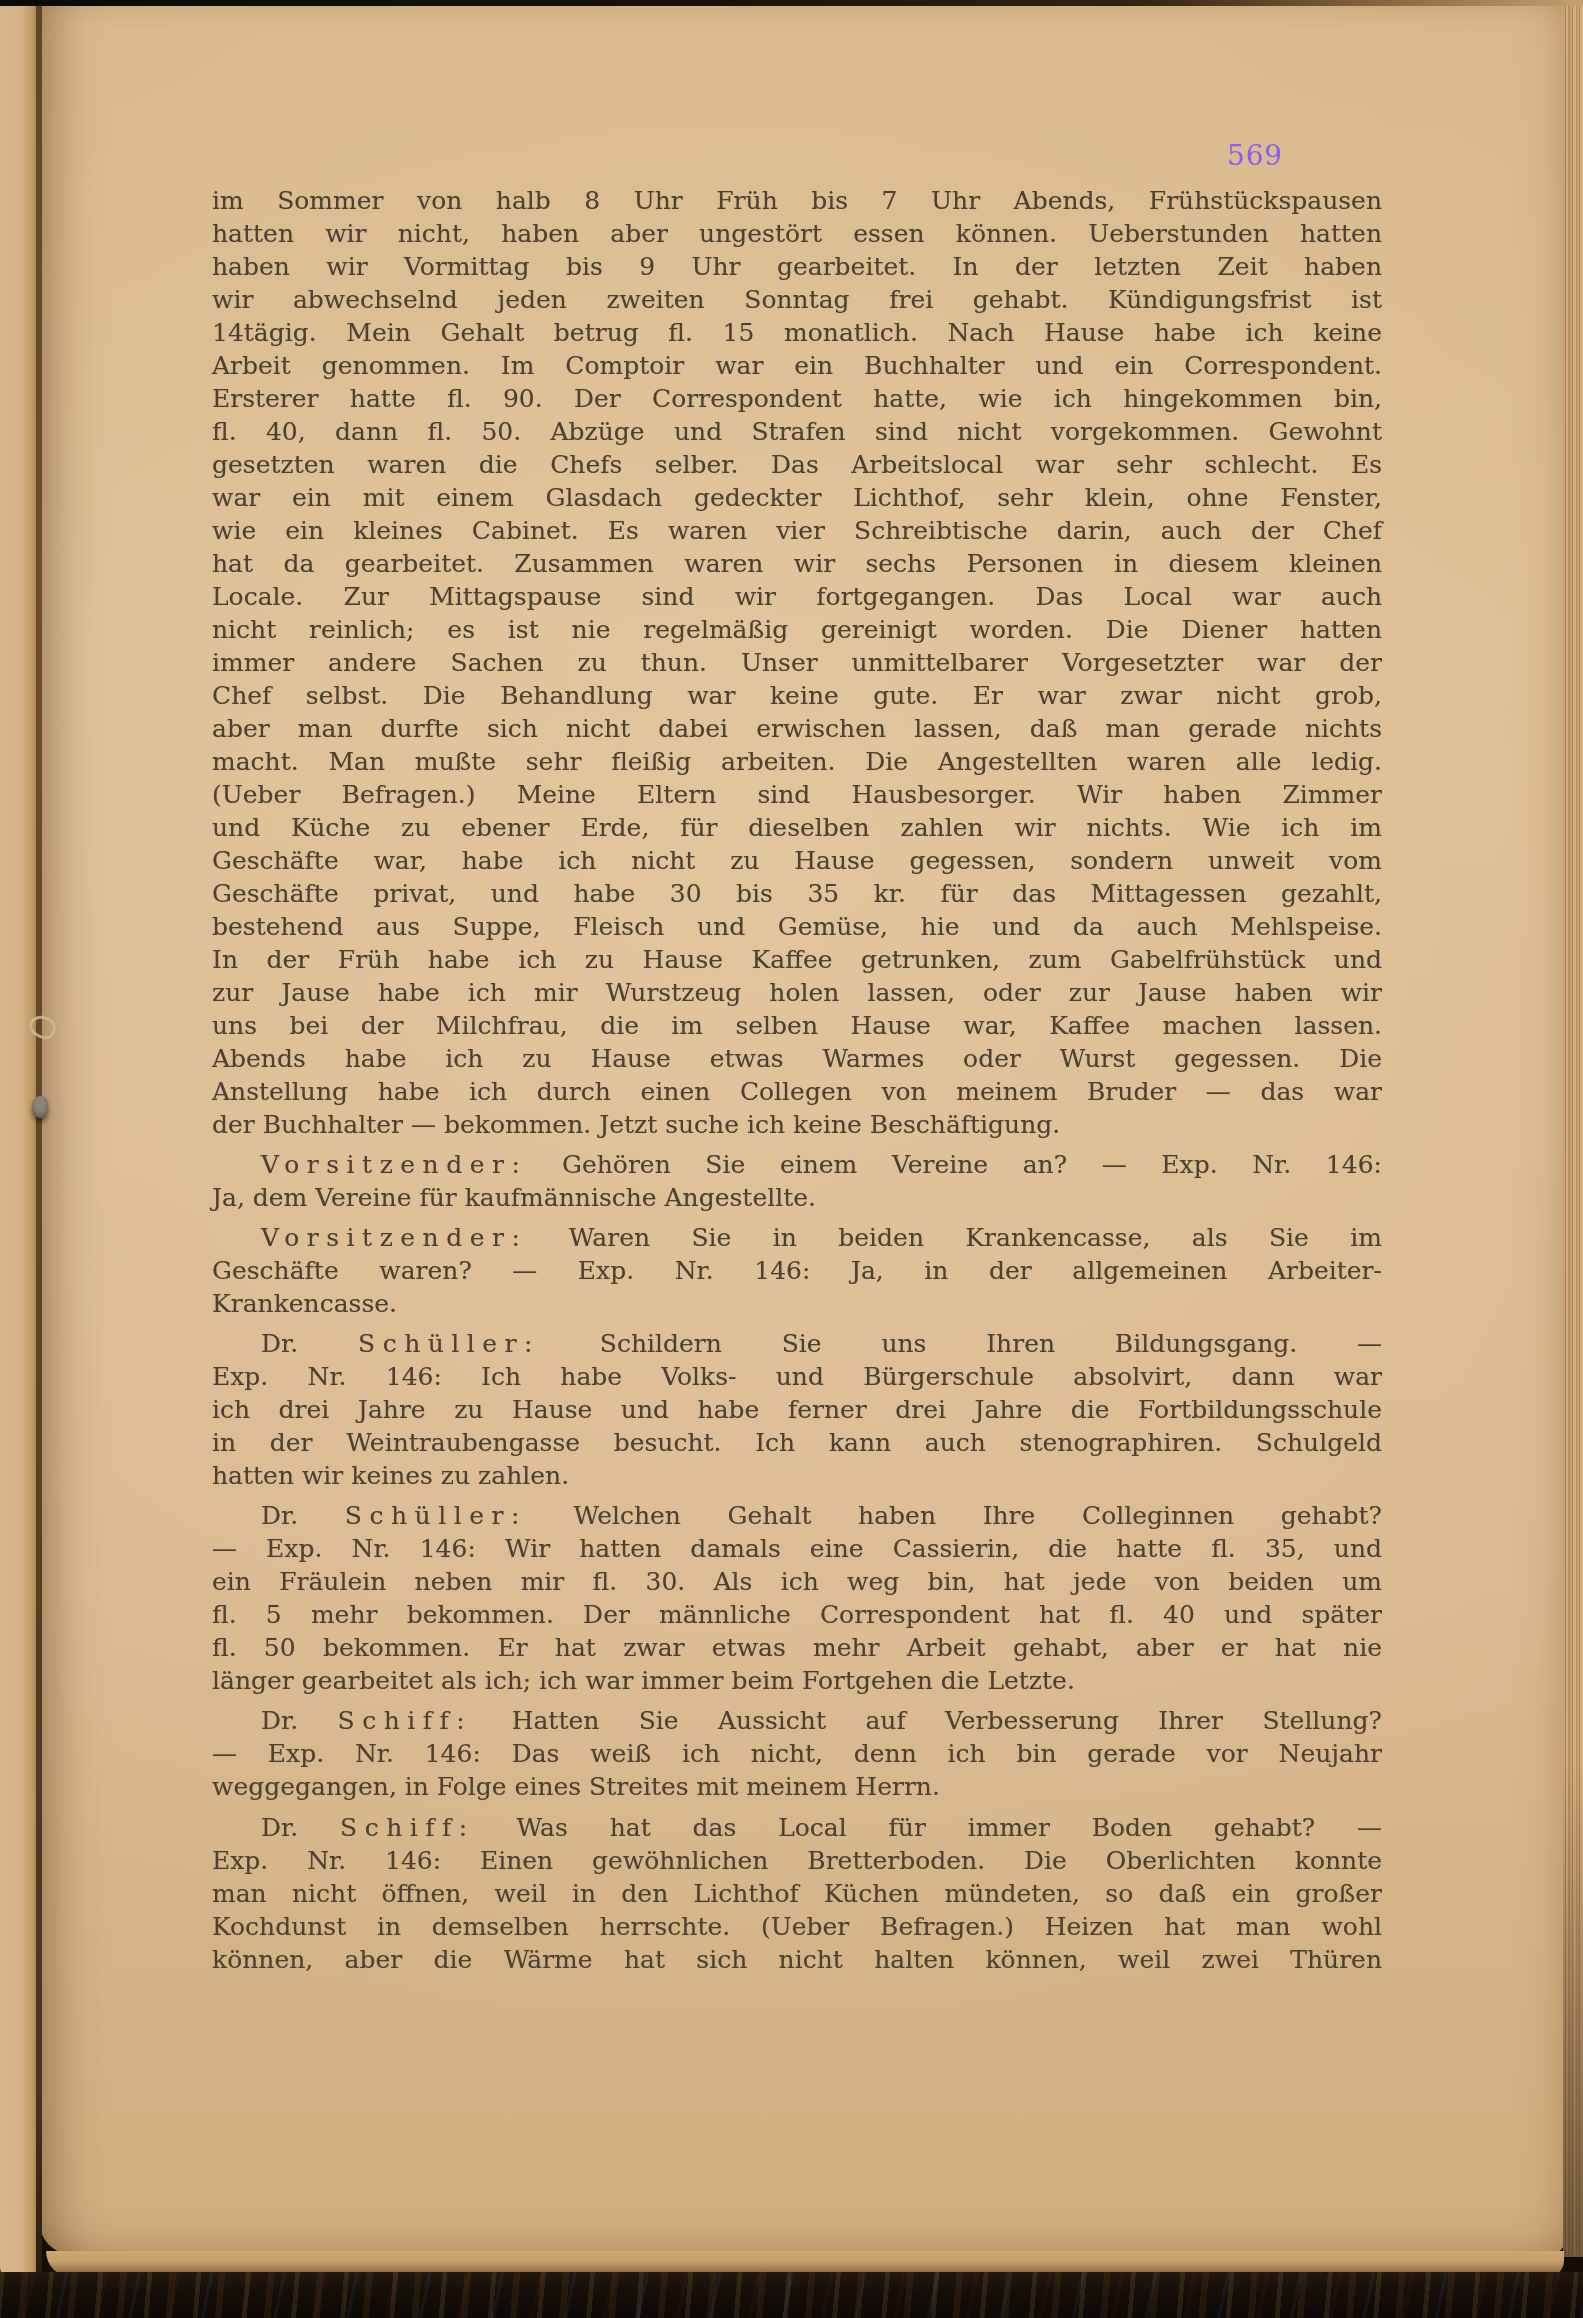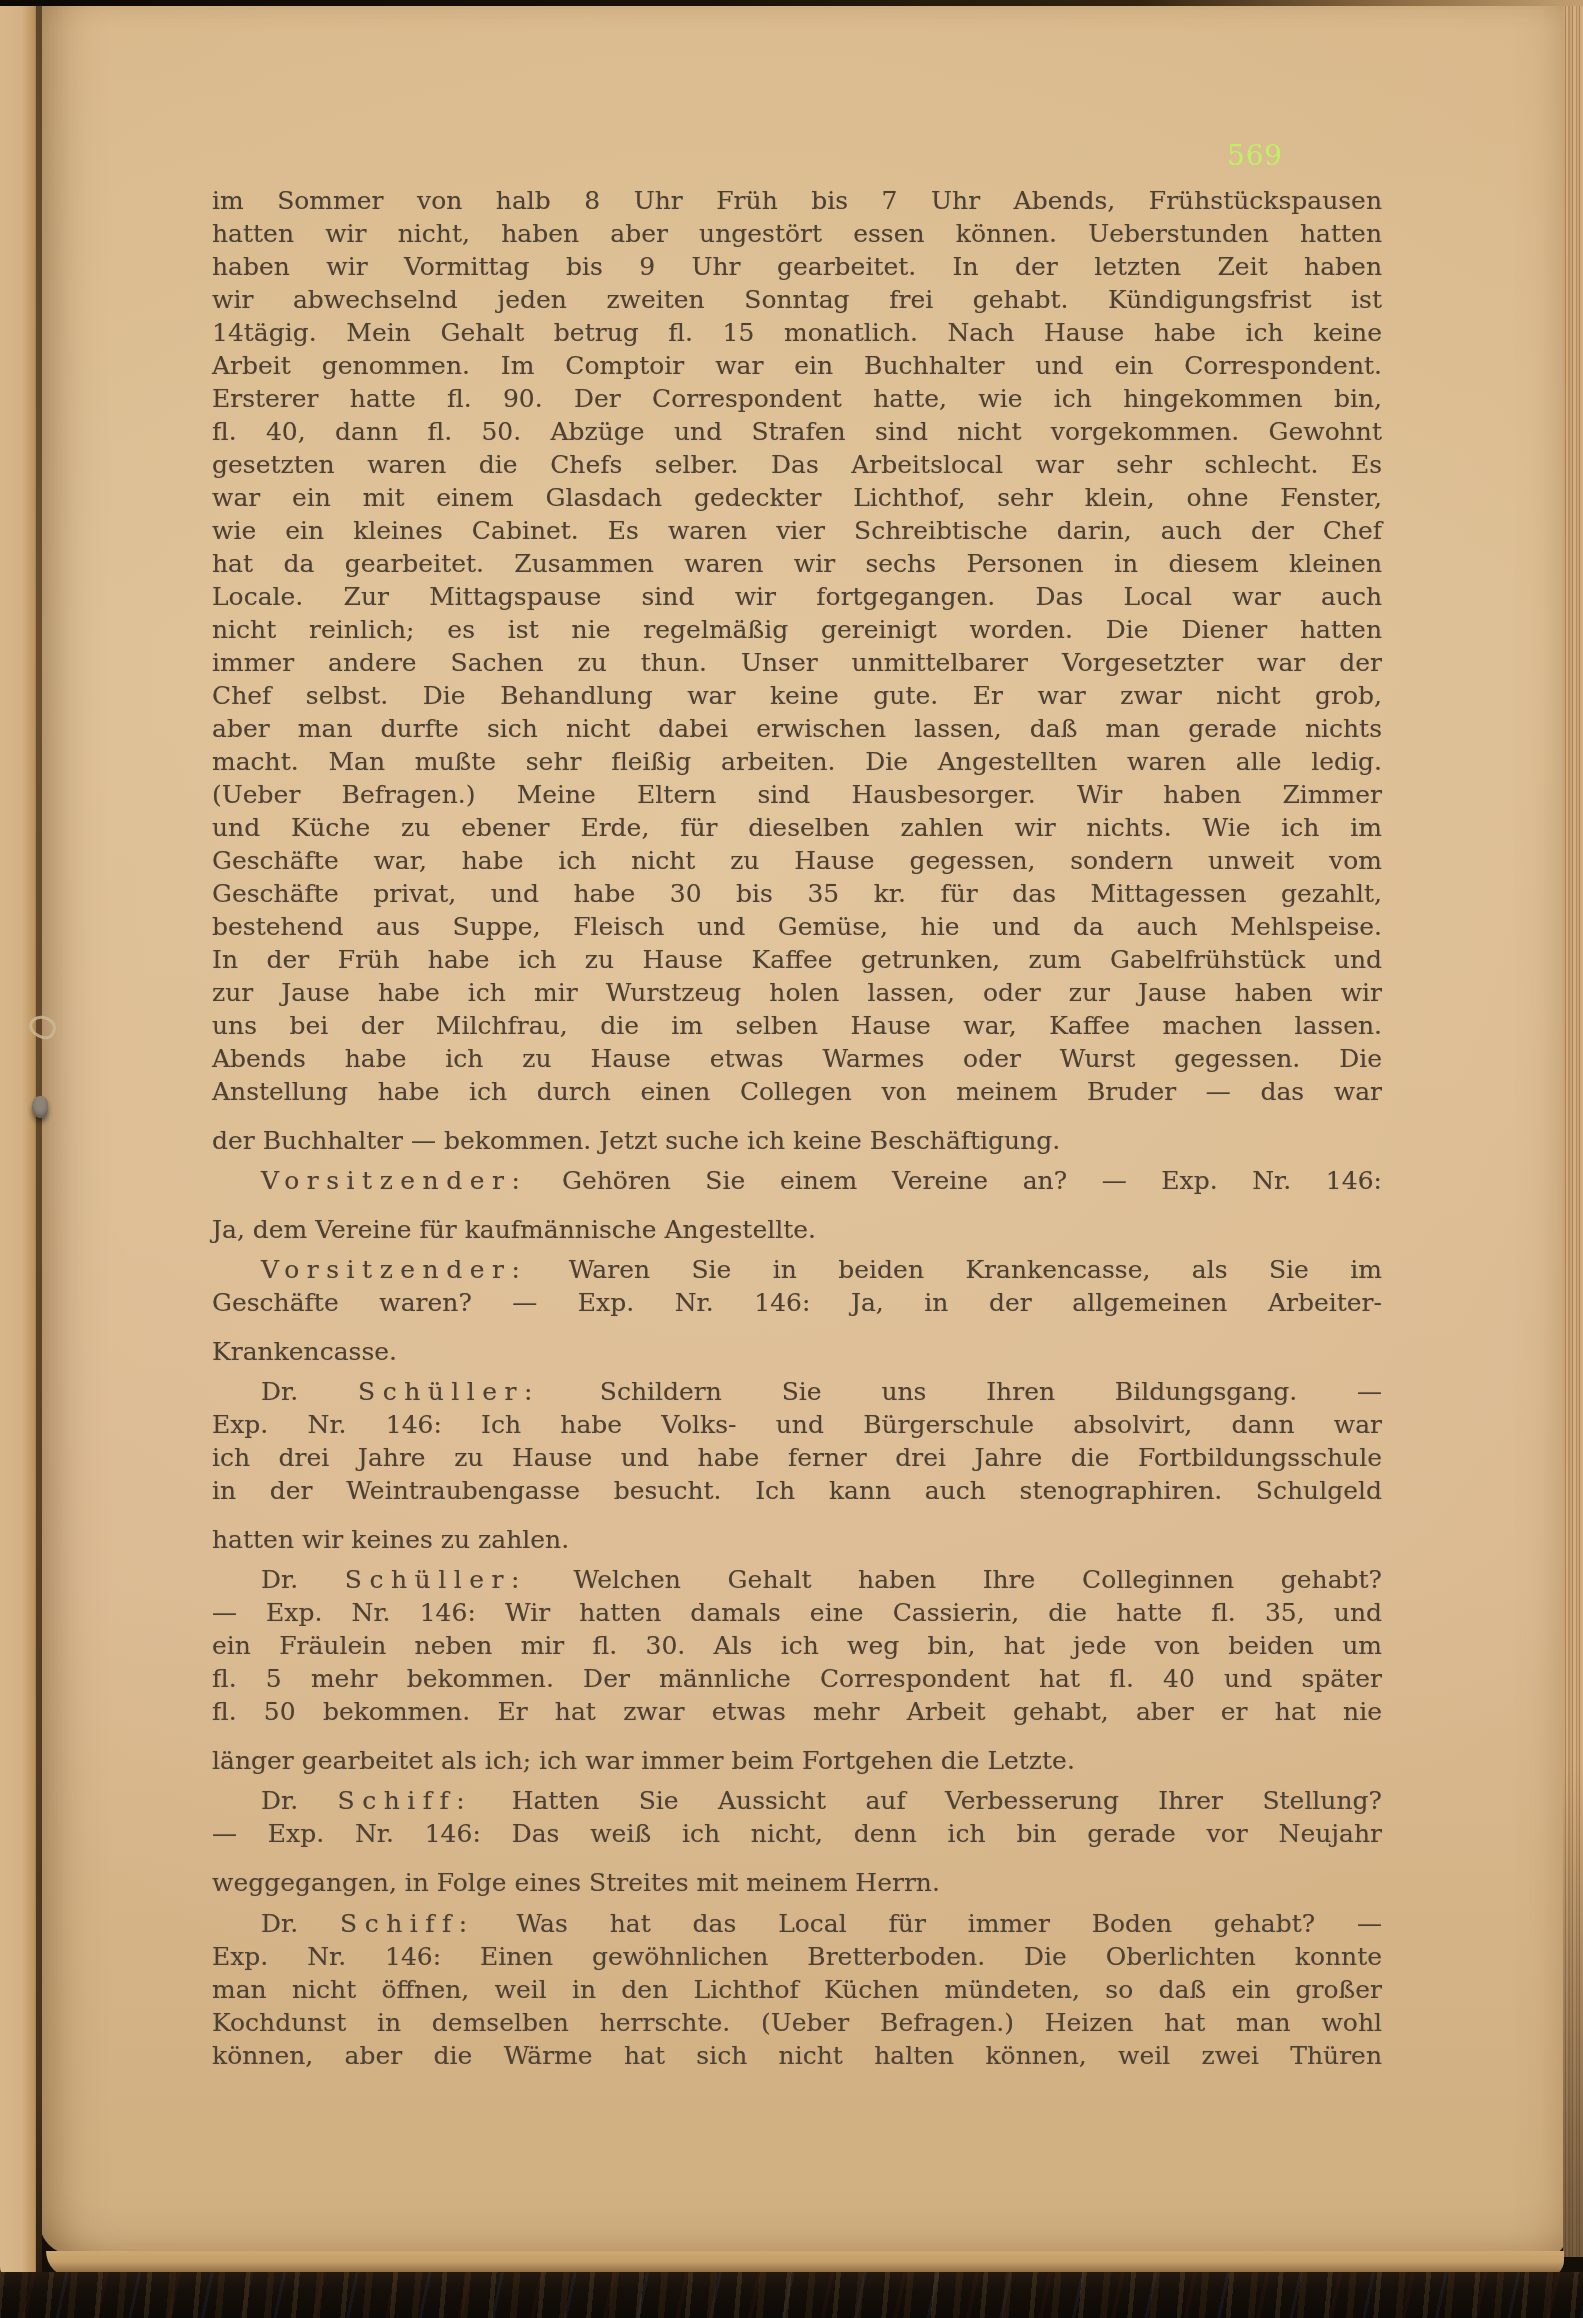--- a/index.html
+++ b/index.html
@@ -49,26 +49,26 @@
 
   
   .cover-bottom{position:absolute;left:0;top:2272px;width:1583px;height:47px;
     background:
       repeating-linear-gradient(95deg,rgba(190,150,90,.14) 0 4.7px,rgba(0,0,0,0) 4.7px 22px,rgba(95,62,30,.22) 22px 28.5px,rgba(0,0,0,0) 28.5px 49px),
       repeating-linear-gradient(-78deg,rgba(82,110,170,.10) 0 3.2px,rgba(0,0,0,0) 3.2px 32px,rgba(120,40,30,.10) 32px 36px,rgba(0,0,0,0) 36px 71px),
       linear-gradient(180deg,#241810 0%,#150f09 40%,#0d0906 100%);}
 
   
   .page-number{position:absolute;left:1203px;top:139px;width:104px;text-align:center;
-    font-size:28px;letter-spacing:0.8px;color:#bef264;}
+    font-size:28px;letter-spacing:0.8px;color:#8b5cf6;}
   .text-block{position:absolute;left:212px;top:184px;width:1170px;
     color:#4d4134;font-size:25px;line-height:33px;
     text-shadow:0 0 0.8px rgba(77,65,52,.35);}
   .line{text-align:justify;text-align-last:justify;}
-  .line.last{text-align-last:left;margin-top:16px;}
+  .line.last{text-align-last:left;}
   .para.gap{margin-top:7.1px;}
   .para.indent .line:first-child{text-indent:49px;}
   .gesperrt{letter-spacing:.30em;}
 </style>
 </head>
 <body>
 
 <div class="scene">
   <div class="page"></div>
   <div class="fore-edge"></div>

